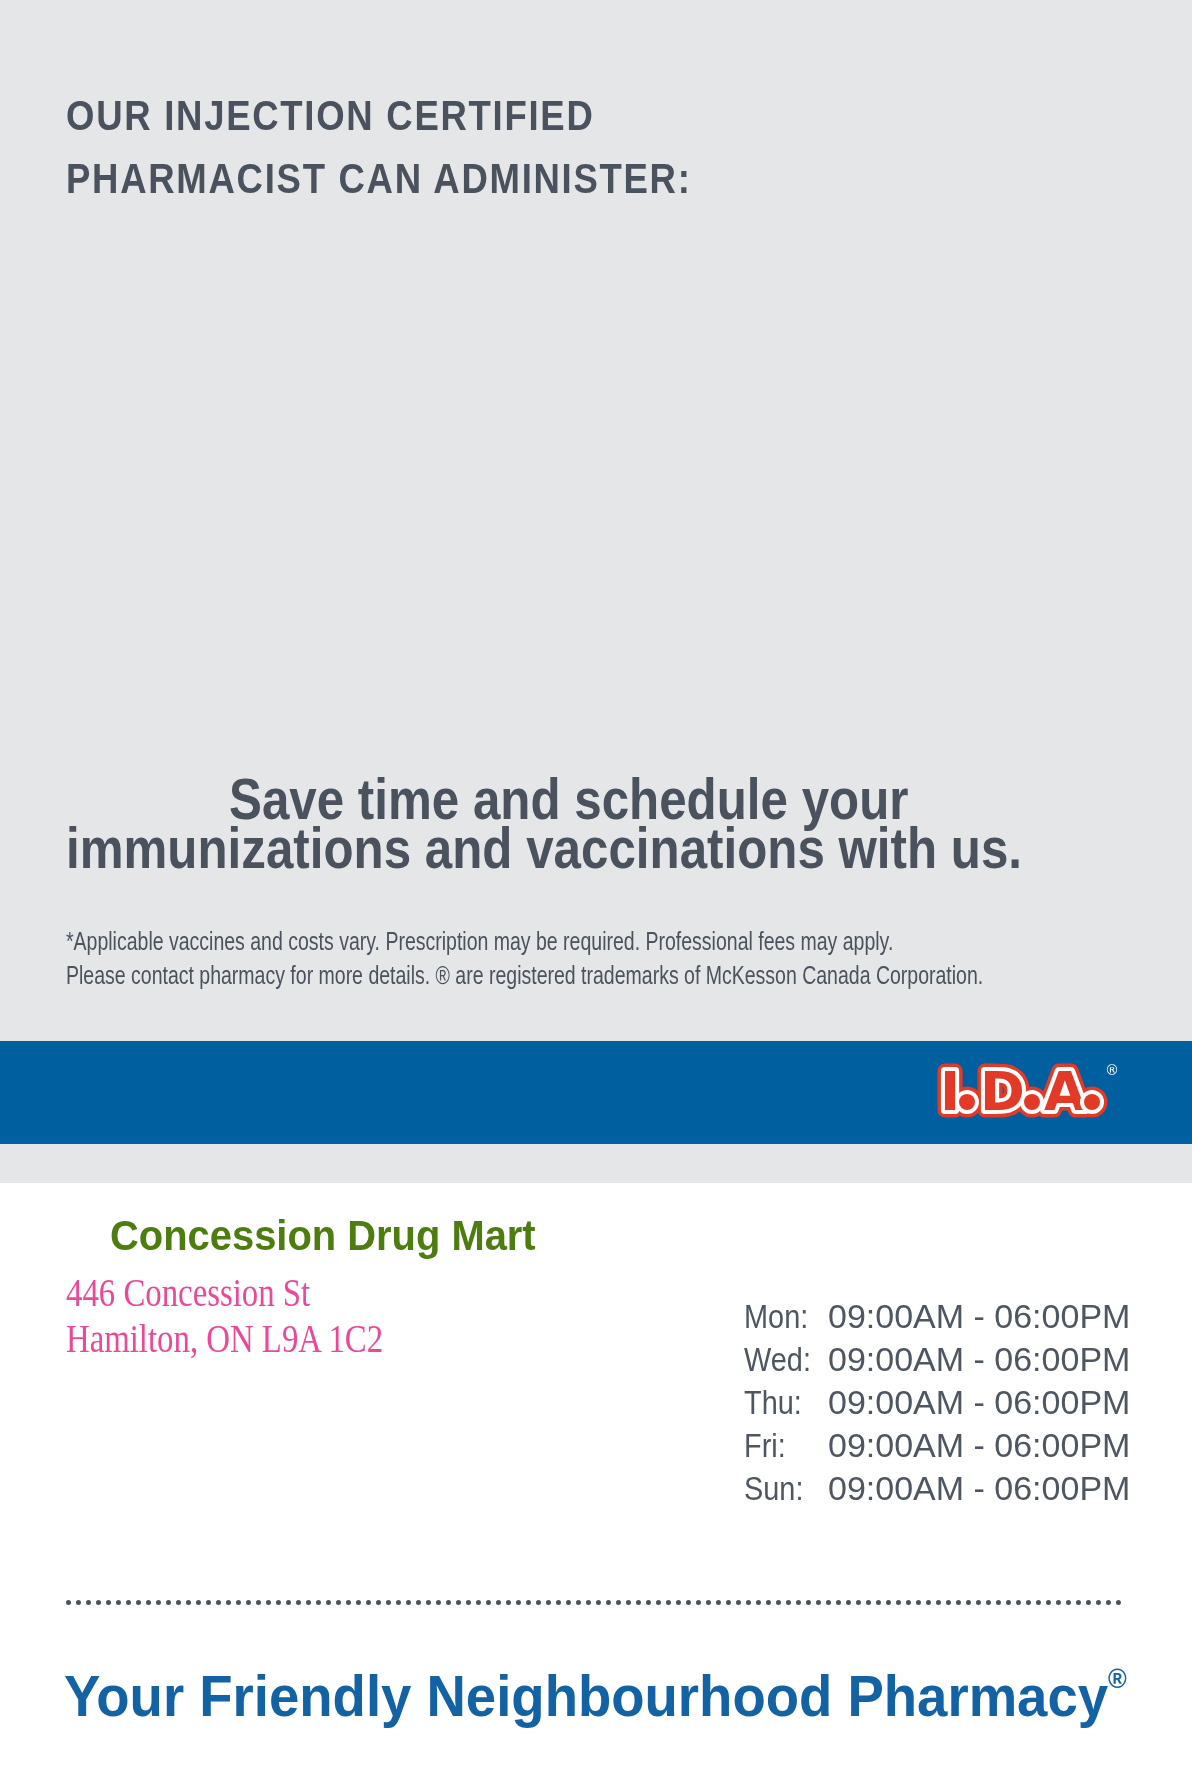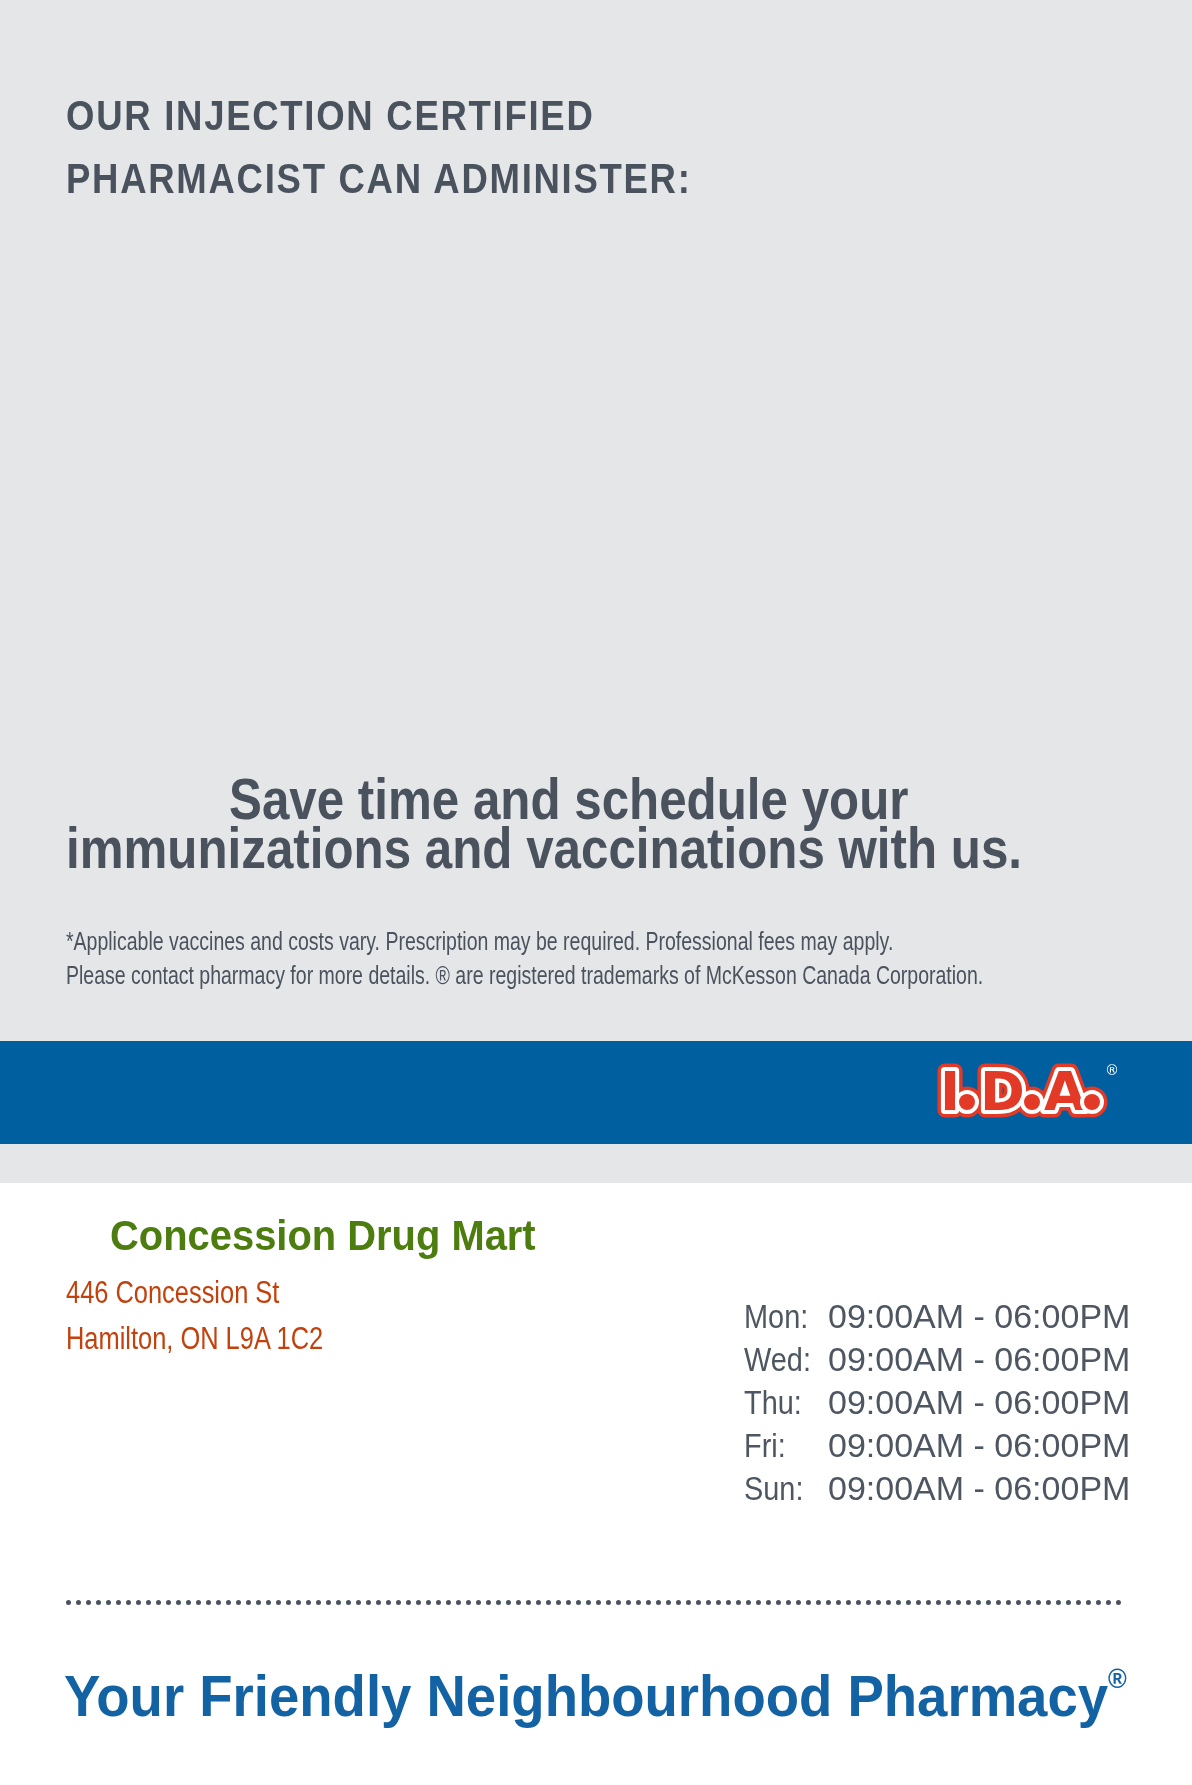--- a/index.html
+++ b/index.html
@@ -20,21 +20,21 @@
   .sx95{ transform:scaleX(.95); }
 
   .heading { left:66px; top:84px; font-weight:bold; font-size:43px; line-height:63px;
              letter-spacing:2px; color:#4a525e; }
   .tagline { left:66px; top:774px; font-weight:bold; font-size:58px; line-height:49px; color:#4a525e;text-align:center; }
   .disclaimer { left:66px; top:924px; font-size:26px; line-height:34px; color:#4a525e; }
 
   .ida-logo { left:922px; top:1053px; }
 
   .store-name { left:66px; top:1212px; font-size:42px; font-weight:bold; color:#4d7c0f;margin-left:44px; }
-  .address { left:66px; top:1270px; font-size:31px; line-height:46px; color:#c2410c; }
+  .address { left:66px; top:1270px; font-size:40px; line-height:46px; color:#ec4899;font-family:Liberation Serif, serif; }
   .phones  { left:66px; top:1390px; font-size:40px; line-height:50px; color:#4d5661; }
   .phones .lbl { font-weight:bold; }
 
   .hours { left:744px; top:1295px; font-size:34px; line-height:43px; color:#4d5661; }
   .hours .hrow { white-space:nowrap; }
   .hours .day  { display:inline-block; width:84px; transform:scaleX(.85); transform-origin:0 50%; }
   .hours .time { display:inline-block; }
 
   .dotted-divider { left:66px; top:1600px; width:1056px; height:0; border-top:5px dotted #49525e; }
 

